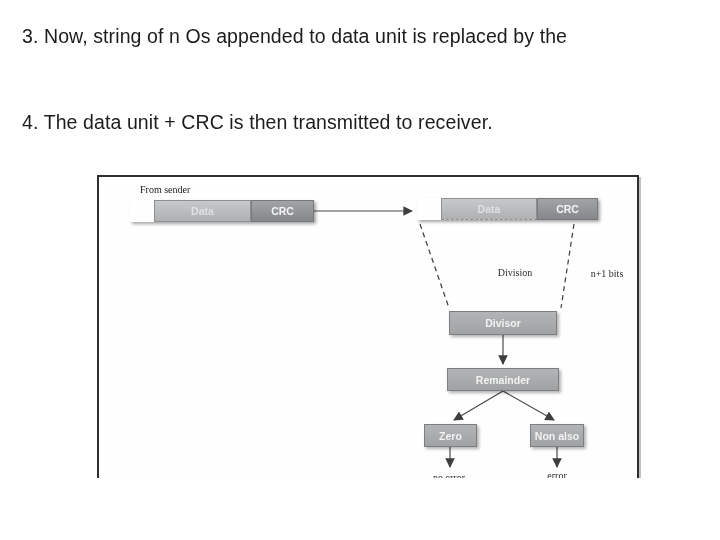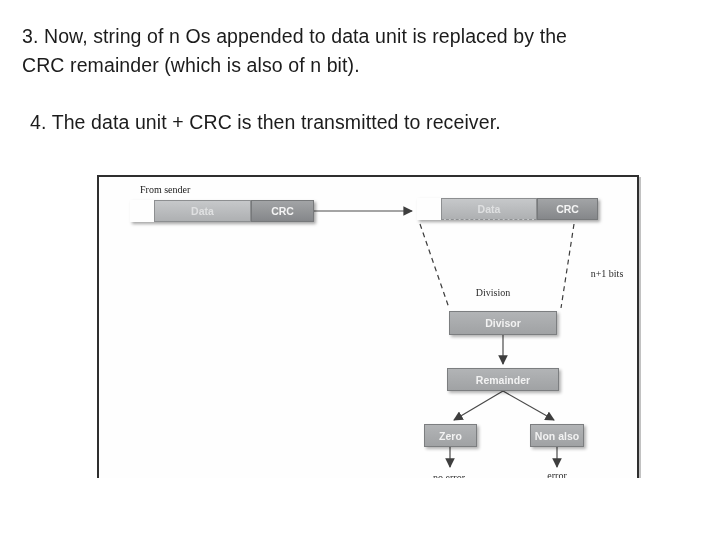--- a/index.html
+++ b/index.html
@@ -19,21 +19,21 @@
   .slide-text {
     position: absolute;
     left: 22px;
     color: #1c1c1c;
     font-size: 19.5px;
     line-height: 29px;
     letter-spacing: 0.1px;
     white-space: nowrap;
   }
   .p3 { top: 22px; }
-  .p4 { top: 108px; margin-left: 8px; }
+  .p4 { top: 108px; }
   
   .diagram {
     position: absolute;
     left: 97px;
     top: 175px;
     width: 542px;
     height: 332px;
     border: 2px solid #2f2f2f;
     box-sizing: border-box;
     background: #fefefe;
@@ -64,21 +64,21 @@
     font-weight: bold;
   }
   .small-note {
     position: absolute;
     font-family: "Liberation Serif", serif;
     font-size: 10px;
     color: #2b2b2b;
     text-align: center;
     width: 70px;
   }
-  .note-division  { left: 359px; top: 90px; margin-top: 20px; }
+  .note-division  { left: 381px; top: 90px; }
   .note-bits     { left: 473px; top: 91px; }
   .note-noerror  { left: 315px; top: 295px; }
   .note-error    { left: 423px; top: 293px; }
   
   .bar {
     position: absolute;
     display: flex;
     height: 22px;
     box-shadow: 2px 2px 3px rgba(0,0,0,0.35);
     padding-left: 24px;
@@ -127,21 +127,20 @@
   .box-zero      { left: 325px; top: 247px; width: 53px;  height: 23px; }
   .box-nonzero   { left: 431px; top: 247px; width: 54px;  height: 23px; }
 </style>
 </head>
 <body>
 
 <div class="slide">
 
   <div class="slide-text p3">
     <div>3. Now, string of n Os appended to data unit is replaced by the</div>
-    <div>CRC remainder (which is also of n bit).</div>
   </div>
   <div class="slide-text p4">4. The data unit + CRC is then transmitted to receiver.</div>
 
   <div class="diagram">
 
     <svg class="svg-layer" viewBox="0 0 538 328" width="538" height="328">
       <defs>
         <marker id="arrow" viewBox="0 0 10 10" refX="9" refY="5" markerWidth="8" markerHeight="8" orient="auto-start-reverse">
           <path d="M 0 0 L 10 5 L 0 10 z" fill="#3e3e3e"></path>
         </marker>

